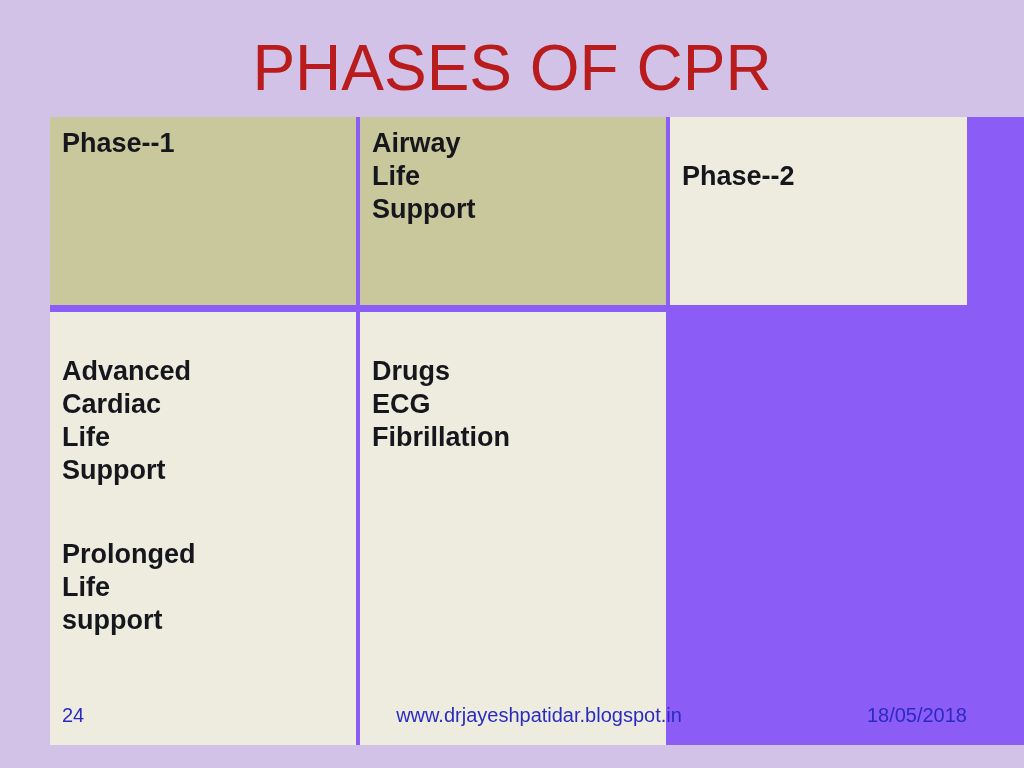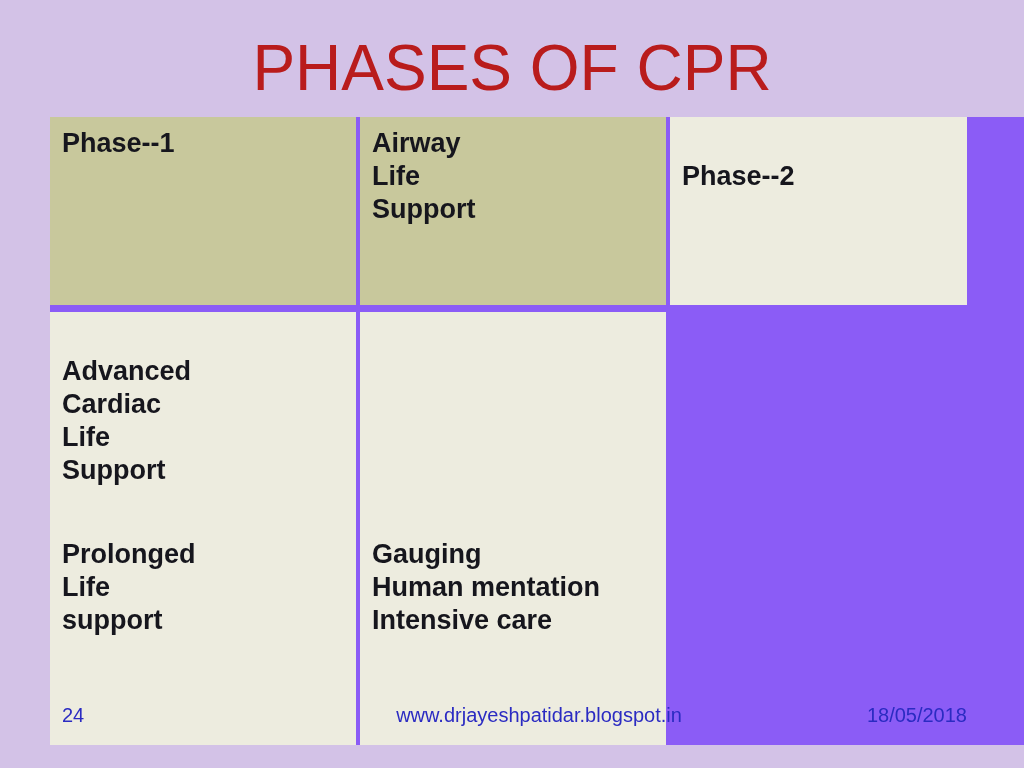--- a/index.html
+++ b/index.html
@@ -94,23 +94,23 @@
       <span class="block-top">Advanced
 Cardiac
 Life
 Support</span>
       <span class="block-lower">Prolonged
 Life
 support</span>
     </div>
 
     <div class="cell row-body">
-      <span class="block-lower">Gauging
-Human mentation
-Intensive care</span>
+      <span class="block-top">Drugs
+ECG
+Fibrillation</span>
     </div>
 
   </div>
 
   <div class="footer">
     <span class="footer-left">24</span>
     <span class="footer-center">www.drjayeshpatidar.blogspot.in</span>
     <span class="footer-right">18/05/2018</span>
   </div>
 

